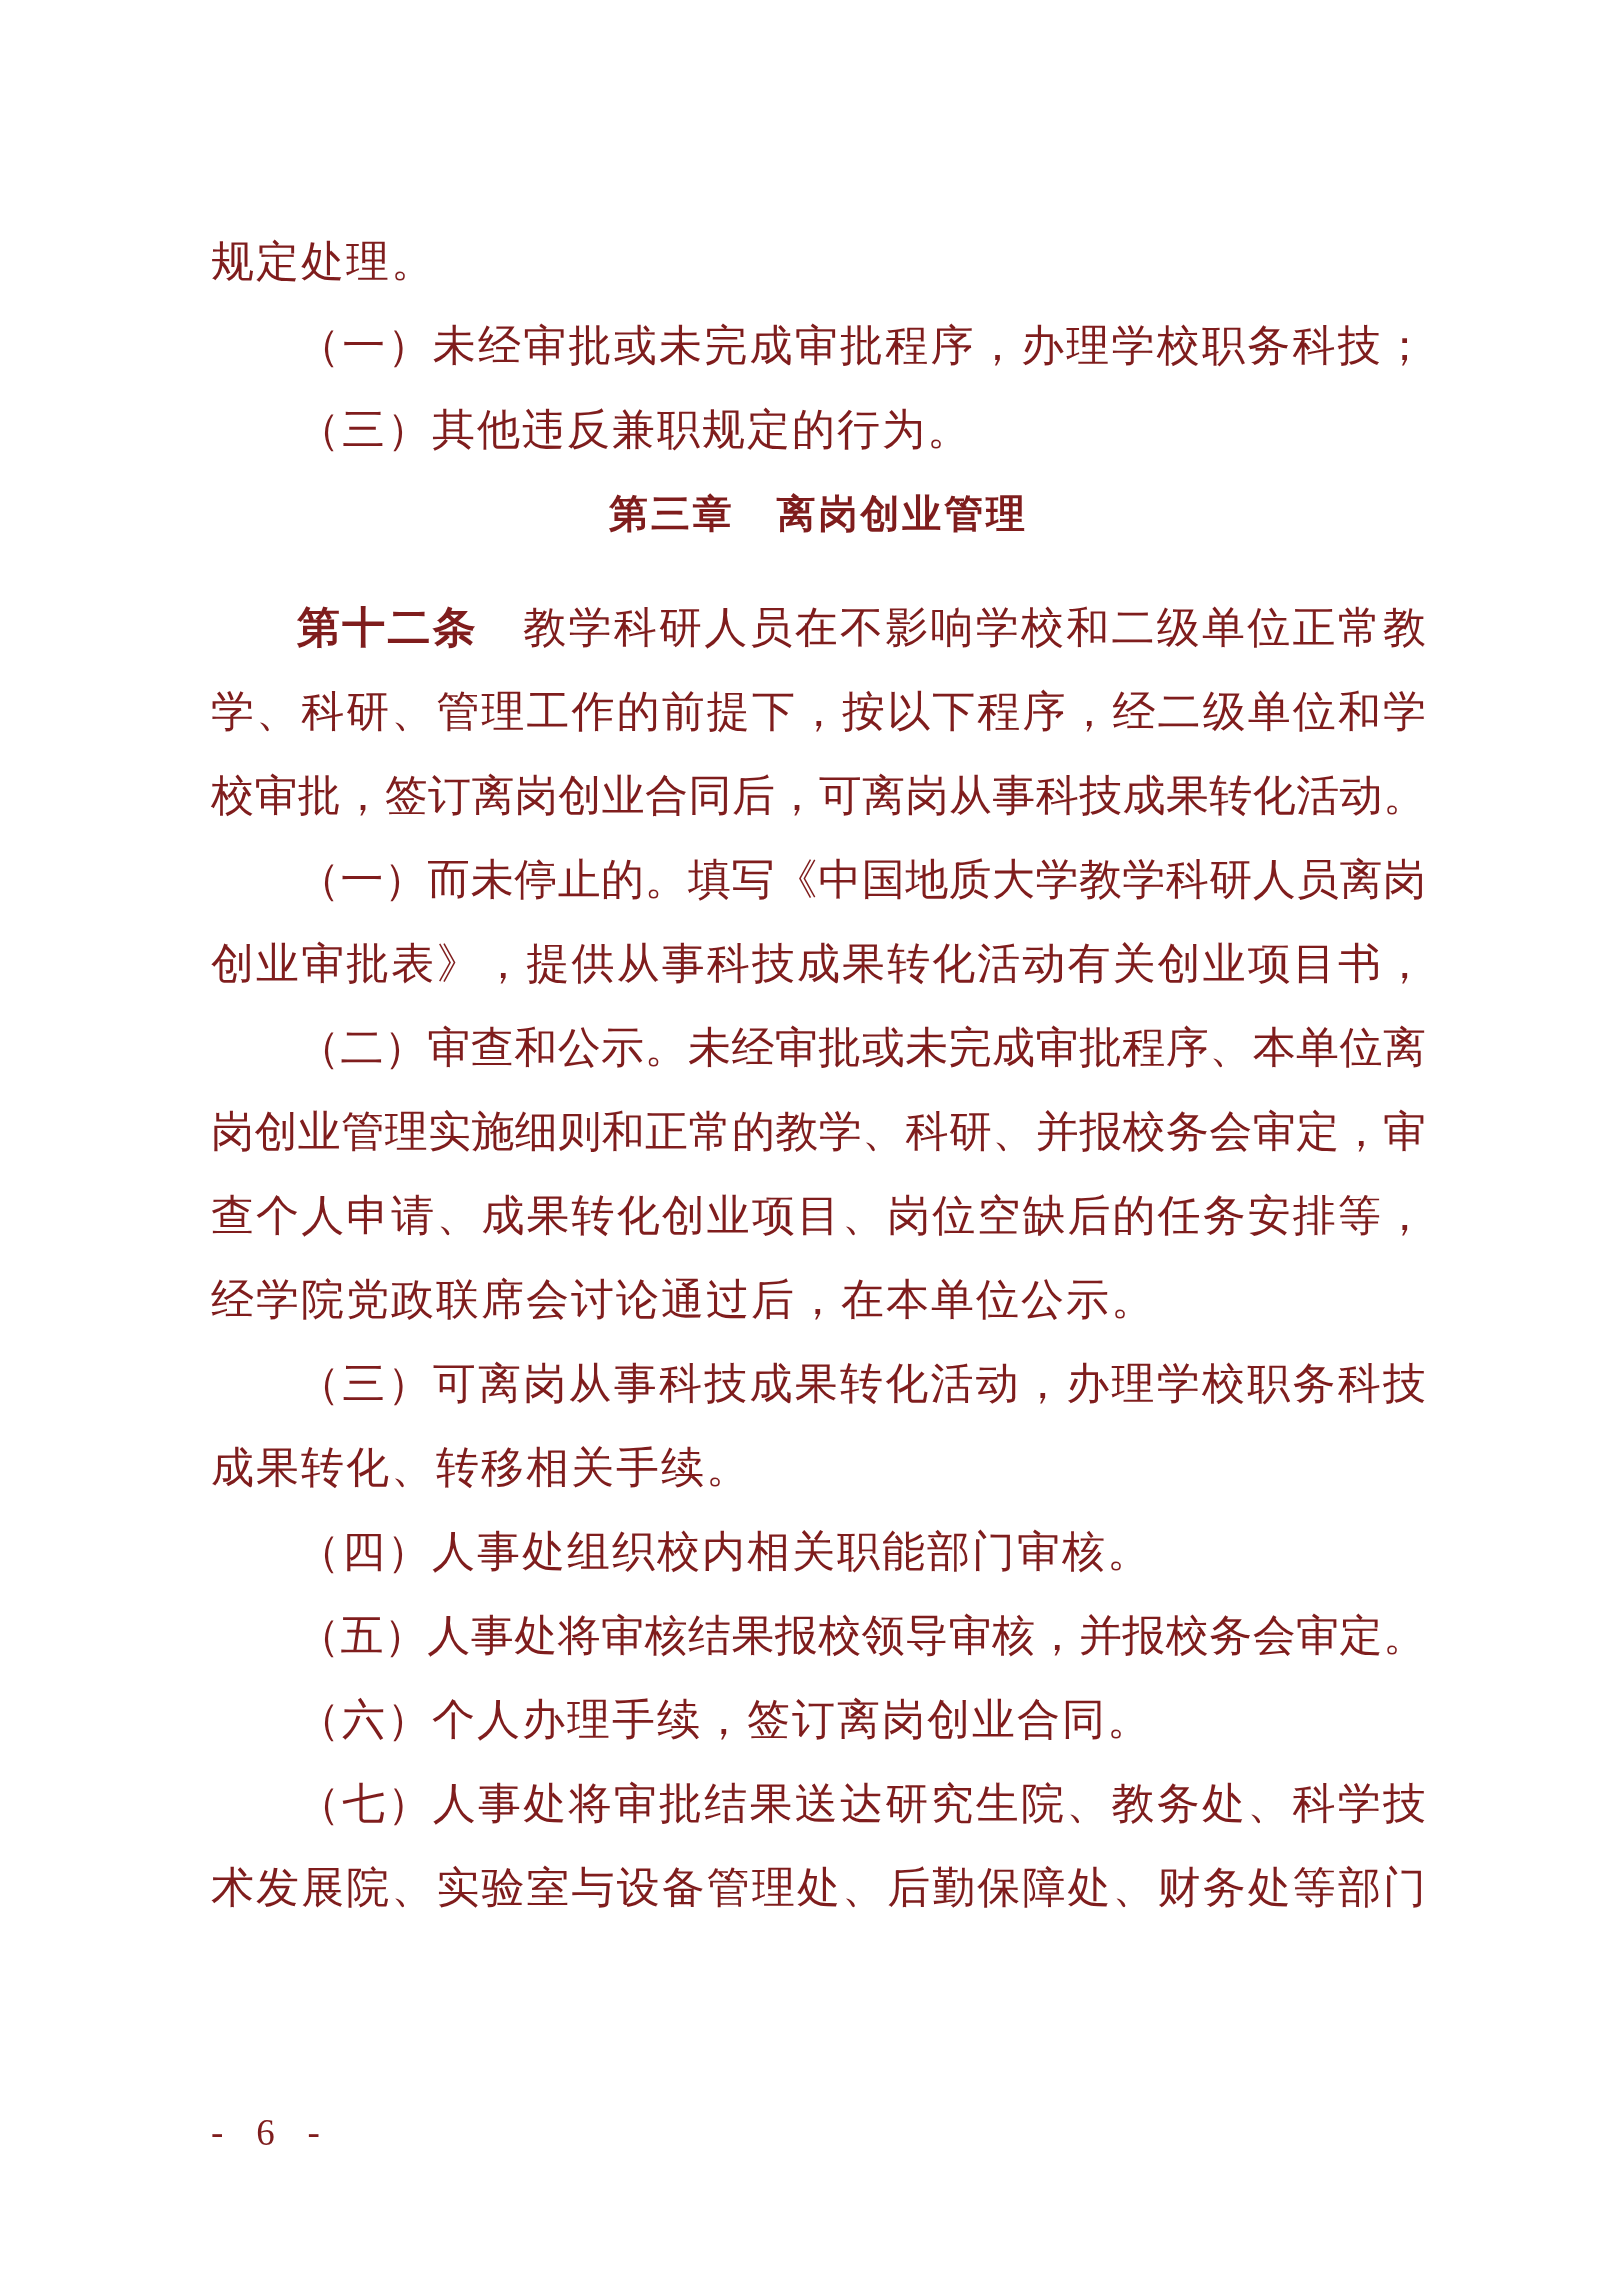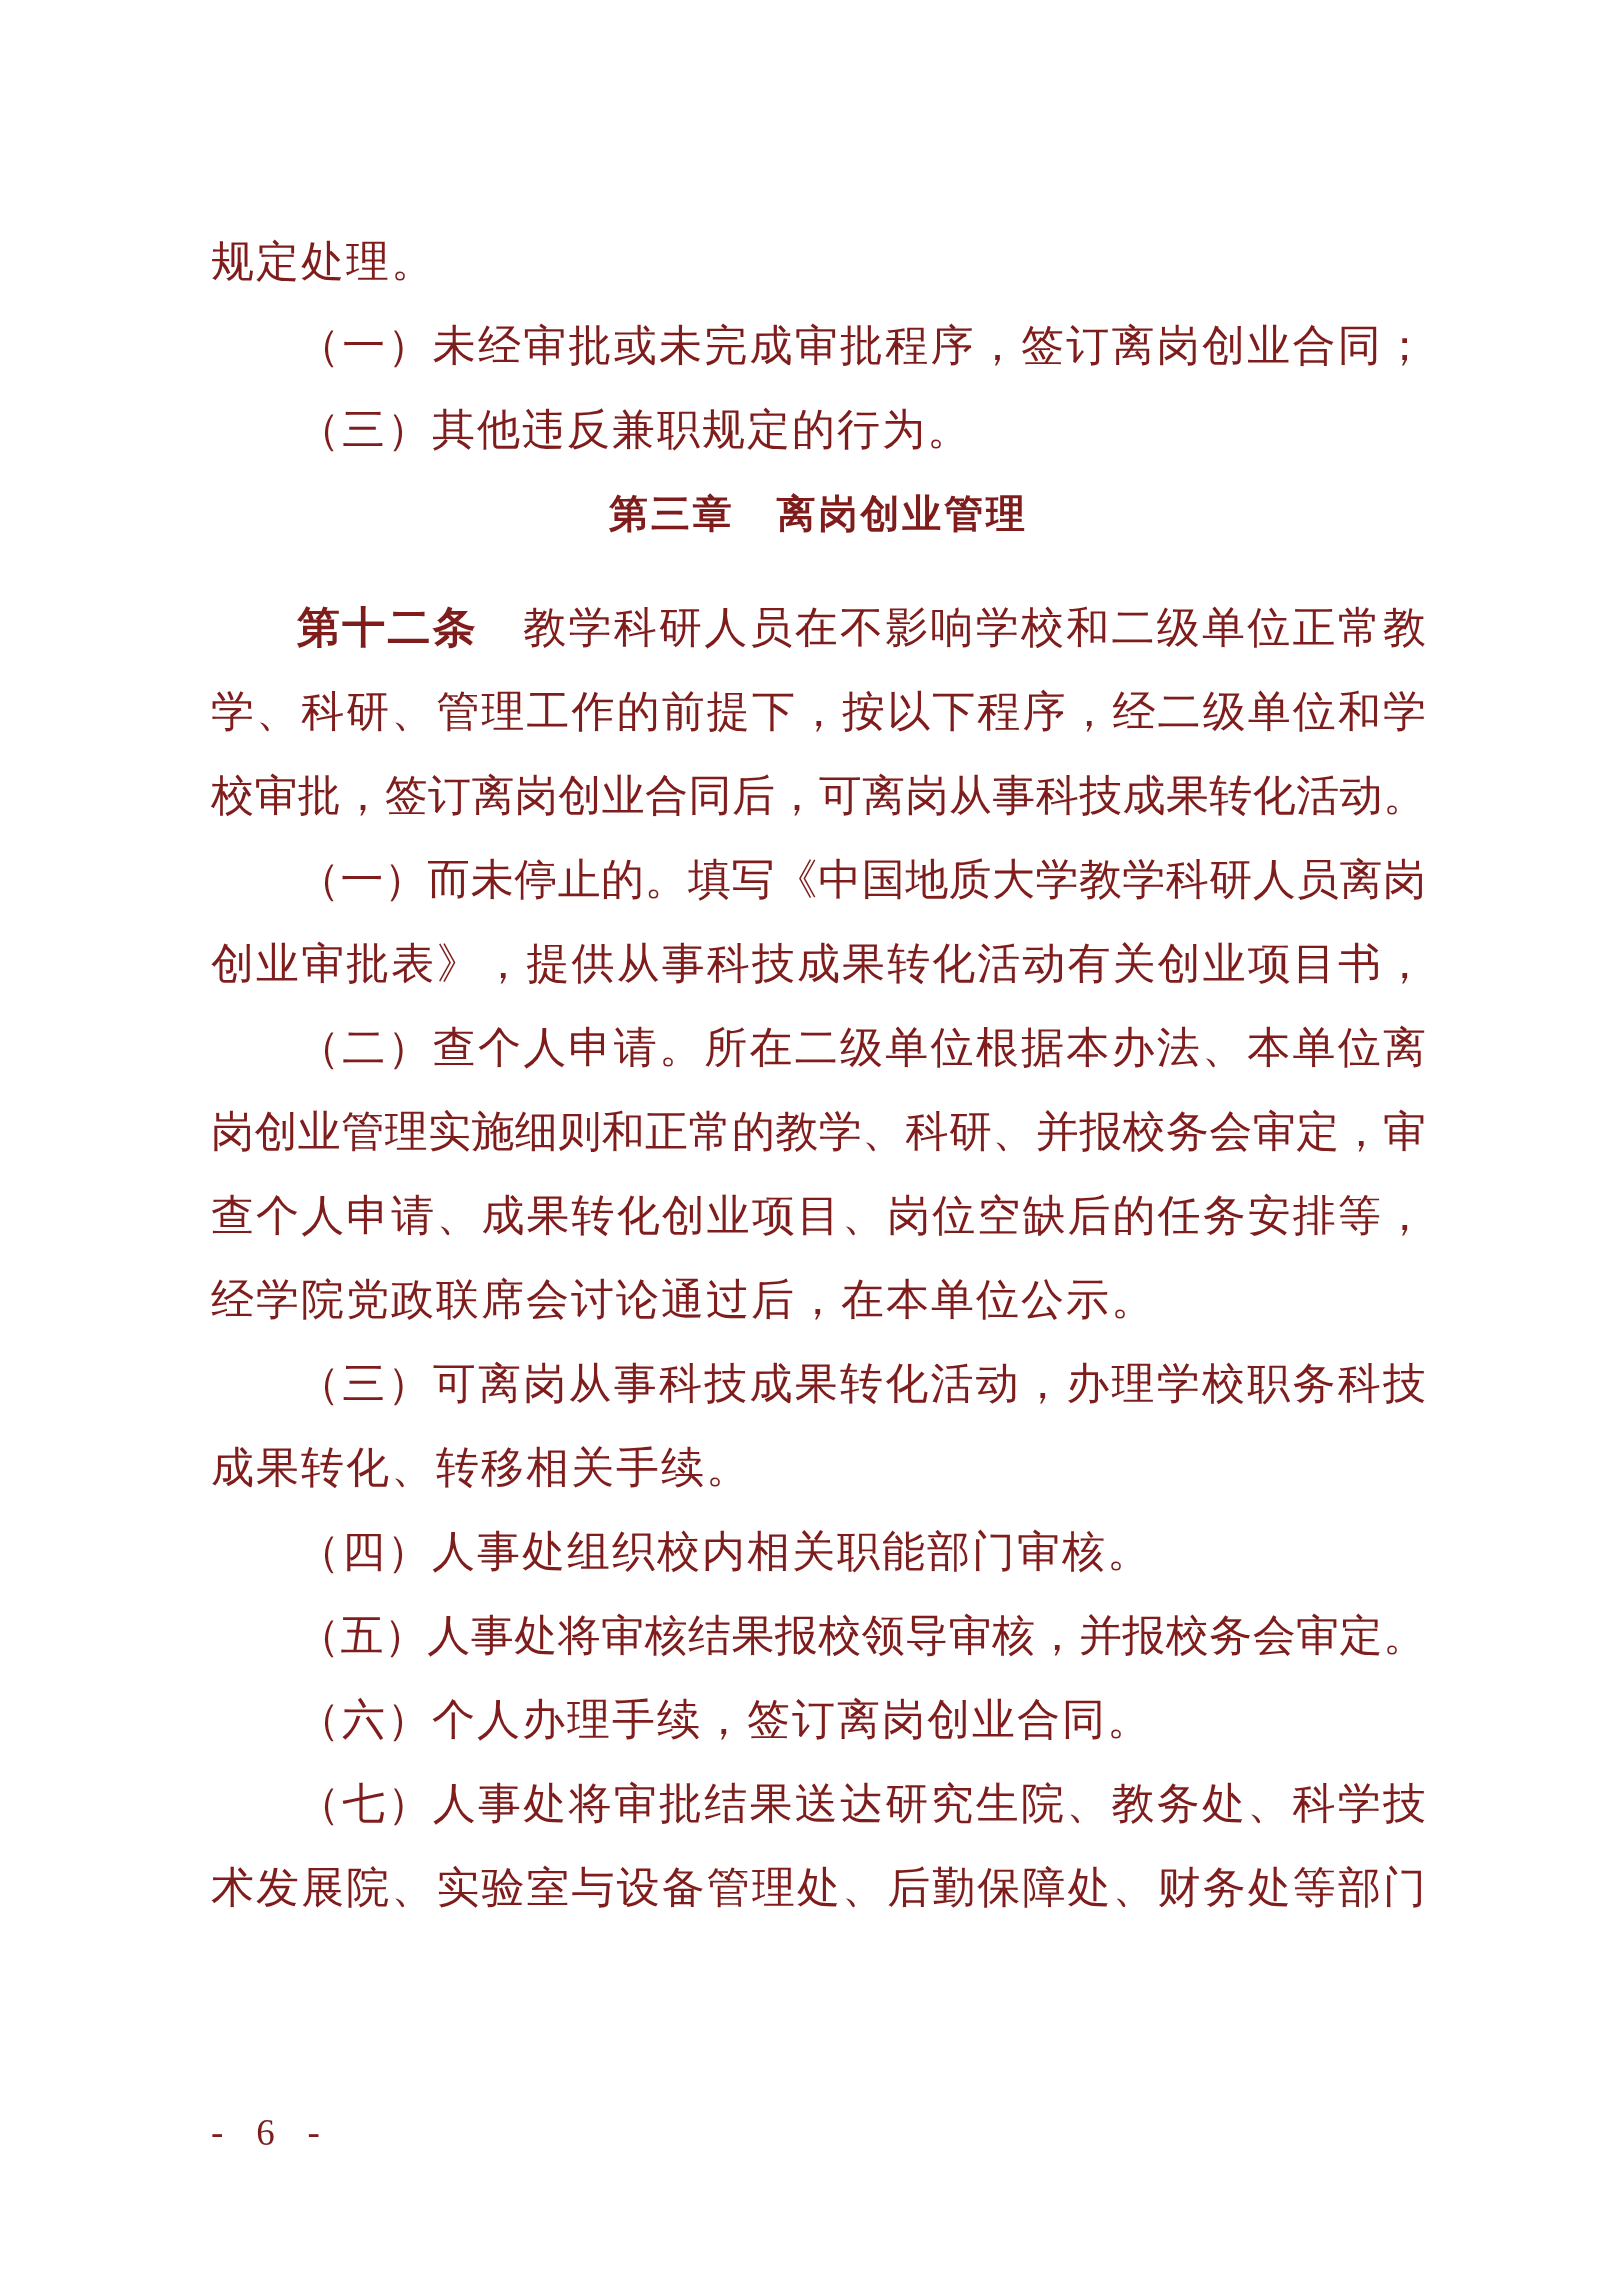--- a/index.html
+++ b/index.html
@@ -51,29 +51,29 @@
     letter-spacing:11.8px;
     font-family:"Liberation Serif","DejaVu Serif",serif;
   }
 </style>
 </head>
 <body>
 
 <div class="page">
   <div class="content" id="content">
       <div class="line">规定处理。</div>
-      <div class="line indent fill">（一）未经审批或未完成审批程序，签订离岗创业合同；</div>
+      <div class="line indent fill">（一）未经审批或未完成审批程序，办理学校职务科技；</div>
       <div class="line indent">（三）其他违反兼职规定的行为。</div>
       <div class="heading">第三章　离岗创业管理</div>
       <div class="line indent fill"><span class="bold-run">第十二条</span>　教学科研人员在不影响学校和二级单位正常教</div>
       <div class="line fill">学、科研、管理工作的前提下，按以下程序，经二级单位和学</div>
       <div class="line fill">校审批，签订离岗创业合同后，可离岗从事科技成果转化活动。</div>
       <div class="line indent fill">（一）而未停止的。填写《中国地质大学教学科研人员离岗</div>
       <div class="line fill">创业审批表》，提供从事科技成果转化活动有关创业项目书，</div>
-      <div class="line indent fill">（二）查个人申请。所在二级单位根据本办法、本单位离</div>
+      <div class="line indent fill">（二）审查和公示。未经审批或未完成审批程序、本单位离</div>
       <div class="line fill">岗创业管理实施细则和正常的教学、科研、并报校务会审定，审</div>
       <div class="line fill">查个人申请、成果转化创业项目、岗位空缺后的任务安排等，</div>
       <div class="line">经学院党政联席会讨论通过后，在本单位公示。</div>
       <div class="line indent fill">（三）可离岗从事科技成果转化活动，办理学校职务科技</div>
       <div class="line">成果转化、转移相关手续。</div>
       <div class="line indent">（四）人事处组织校内相关职能部门审核。</div>
       <div class="line indent fill">（五）人事处将审核结果报校领导审核，并报校务会审定。</div>
       <div class="line indent">（六）个人办理手续，签订离岗创业合同。</div>
       <div class="line indent fill">（七）人事处将审批结果送达研究生院、教务处、科学技</div>
       <div class="line fill">术发展院、实验室与设备管理处、后勤保障处、财务处等部门</div>

